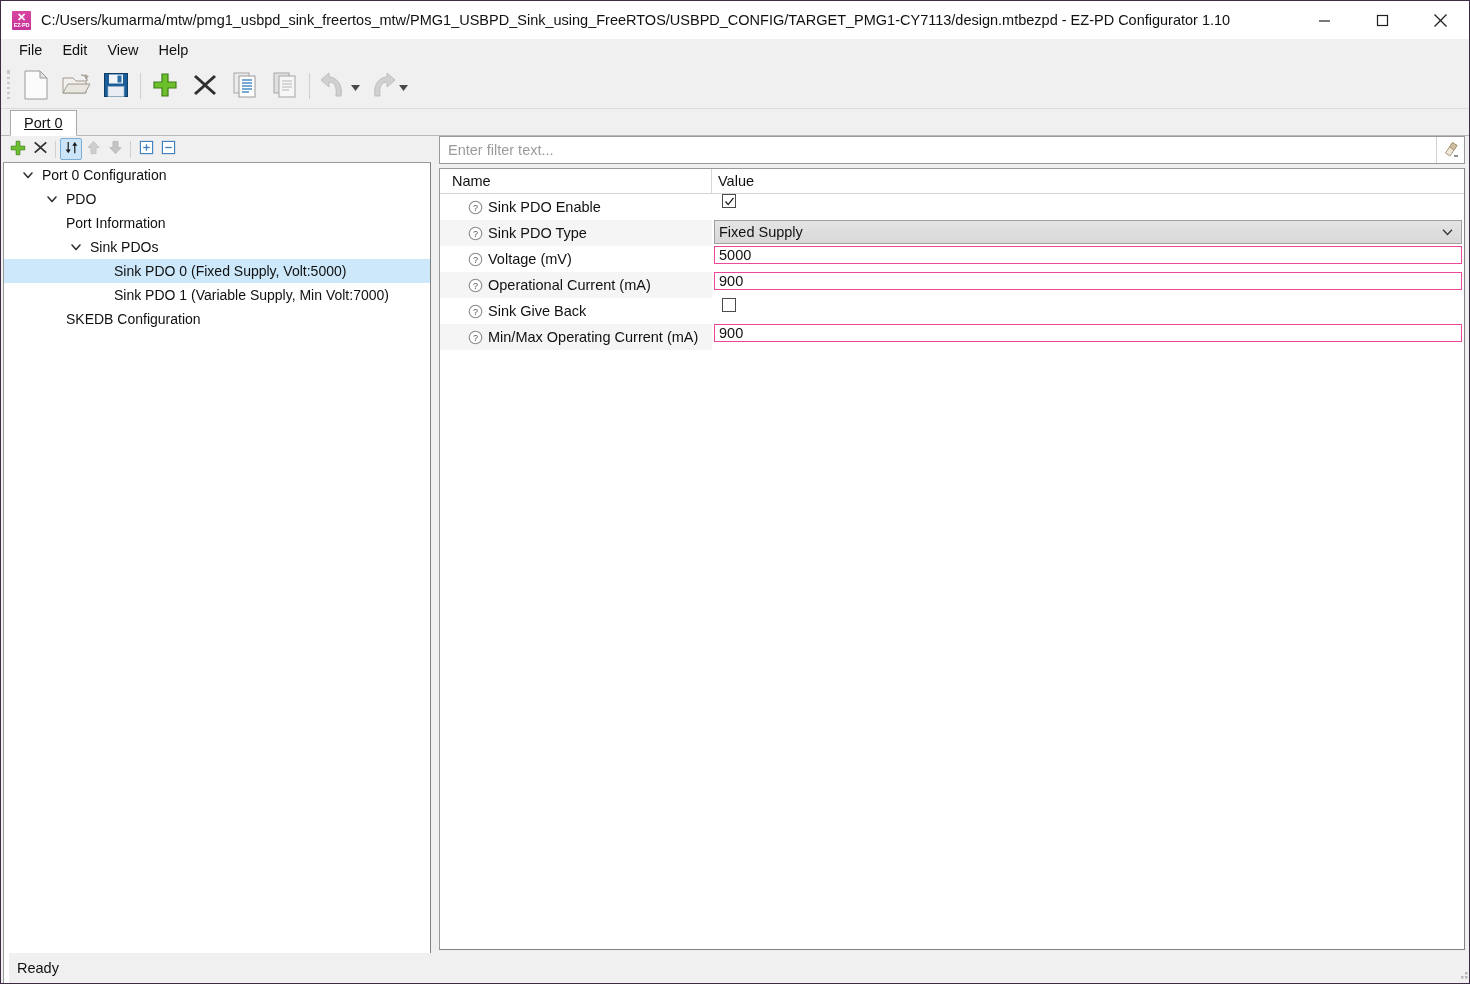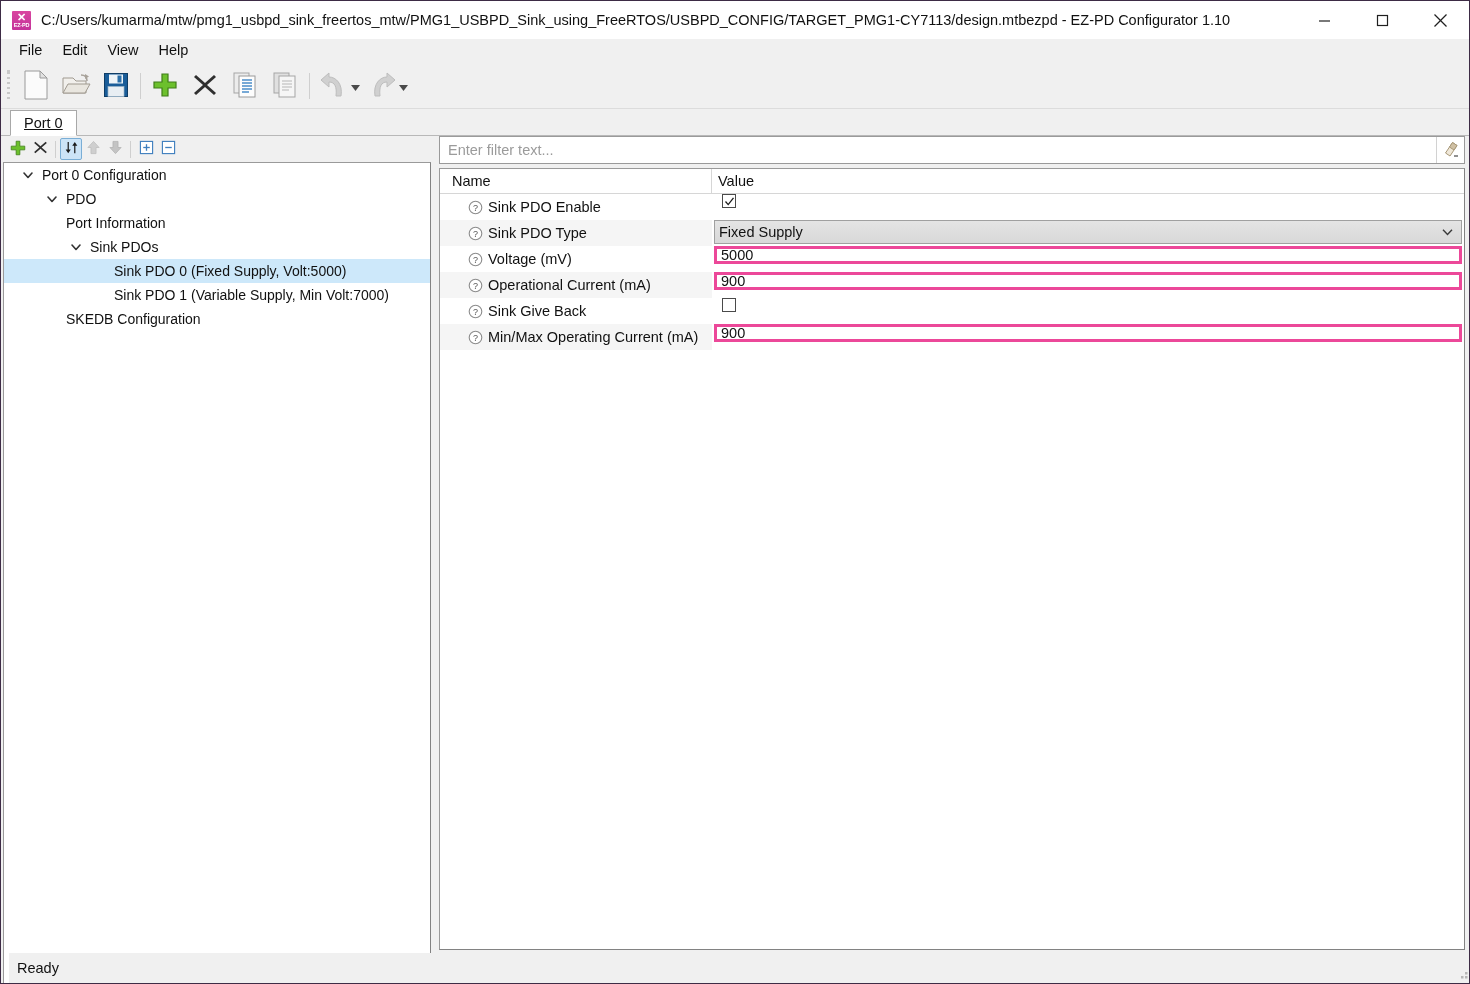--- a/index.html
+++ b/index.html
@@ -317,21 +317,21 @@
     background: #ffffff;
     margin-left: 10px;
     display: flex; align-items: center; justify-content: center;
     flex: 0 0 auto;
   }
   .txtval {
     margin-left: 2px;
     width: 748px;
     height: 18px;
     background: #ffffff;
-    border: 3px solid #ec4899;
+    border: 1px solid #ec4899;
     display: flex; align-items: center;
     padding-left: 4px;
     font-size: 14.5px;
     color: #111;
   }
   .combo {
     margin-left: 2px;
     width: 748px;
     height: 24px;
     background: linear-gradient(#e4e4e4, #d8d8d8);

